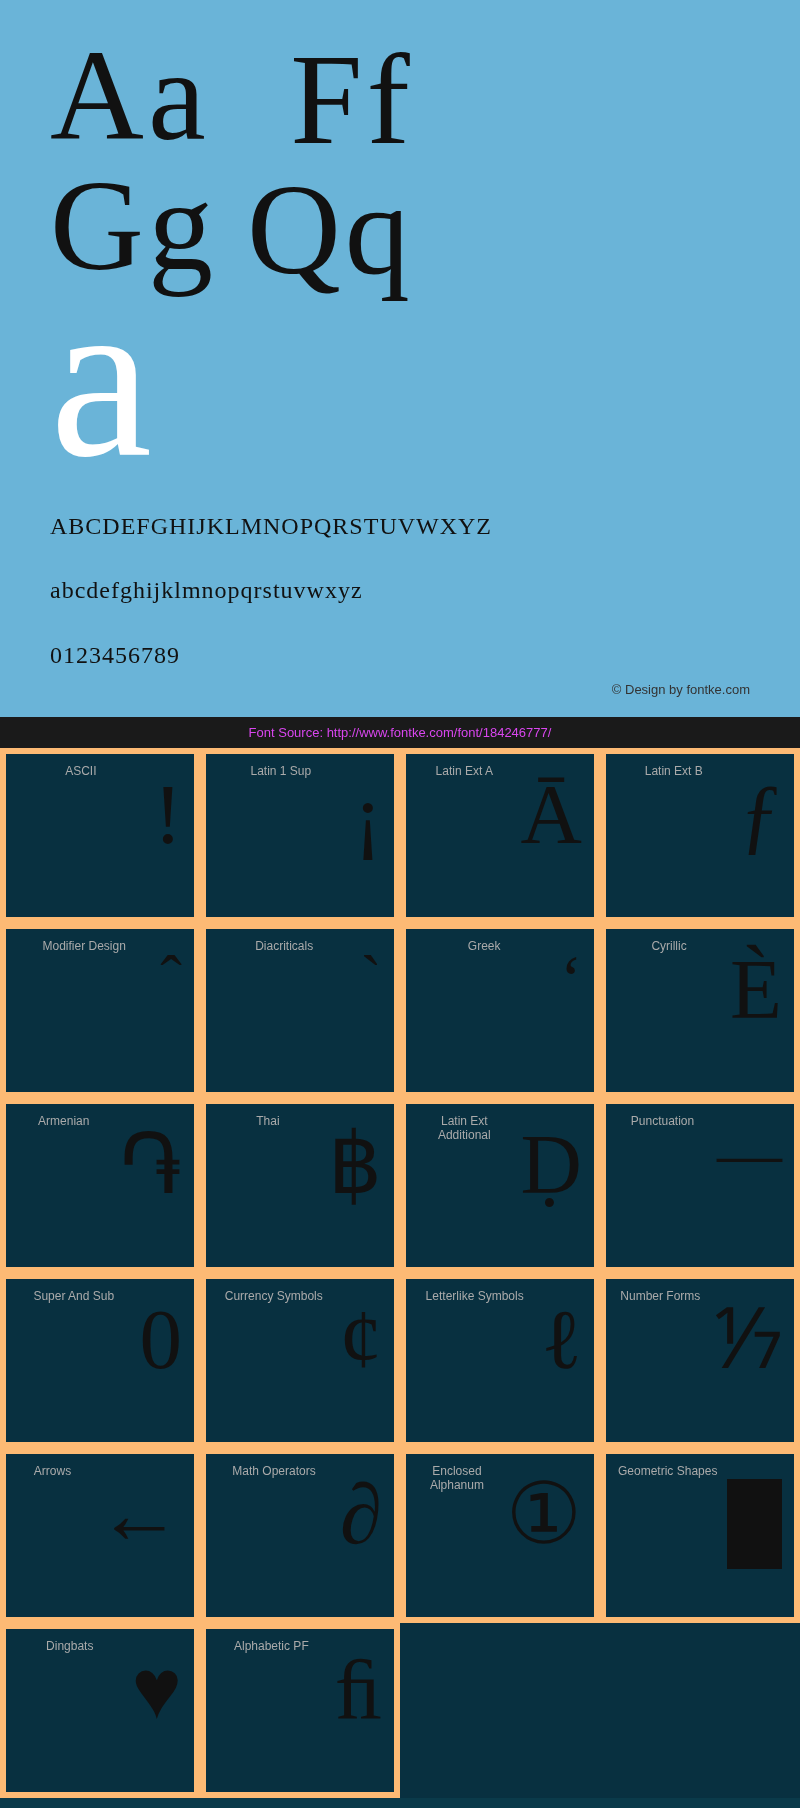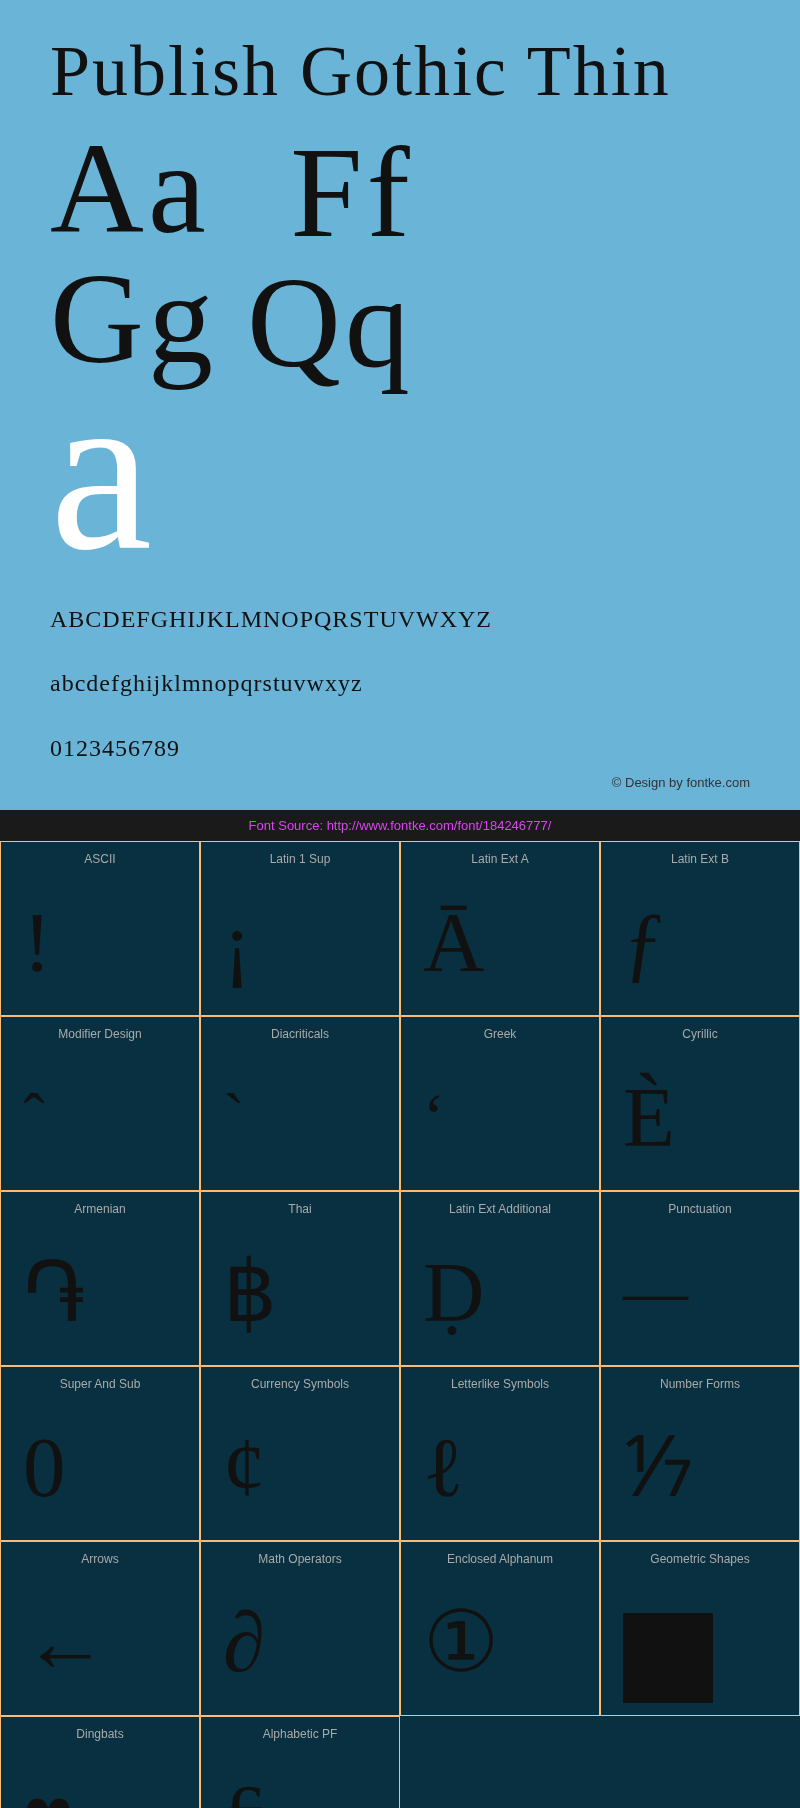--- a/index.html
+++ b/index.html
@@ -59,23 +59,23 @@
 
     
     .grid-section {
       background: #083040;
     }
     .grid {
       display: grid;
       grid-template-columns: repeat(4, 1fr);
     }
     .grid-cell {
-      border: 1px solid #fdba74;
-      display: flex;
-      flex-direction: column;
+      border: 6px solid #fdba74;
+      display: flex;
+      flex-direction: row;
       align-items: flex-start;
       padding: 10px 12px 12px 12px;
       min-height: 175px;
       position: relative;
       justify-content: space-between;
     }
     .cell-label {
       font-size: 12px;
       color: #aaa;
       margin-bottom: 8px;
@@ -124,21 +124,20 @@
       font-family: Georgia, serif;
       line-height: 0.9;
       margin-right: 20px;
       margin-top: -20px;
     }
   </style>
 </head>
 <body>
 
 <div class="hero">
-  <div class="hero-title">Publish Gothic Thin</div>
 
   <div class="hero-row1">
     <div class="hero-col-left">
       <div style="display:flex; flex-direction:row; align-items:flex-start; gap:30px;">
         <div class="glyph-large-col">
           <div class="glyph-large">Aa</div>
           <div class="glyph-large">Gg</div>
         </div>
         <div class="glyph-large-col" style="margin-top:4px;text-align:right;">
           <div class="glyph-large">Ff</div>

